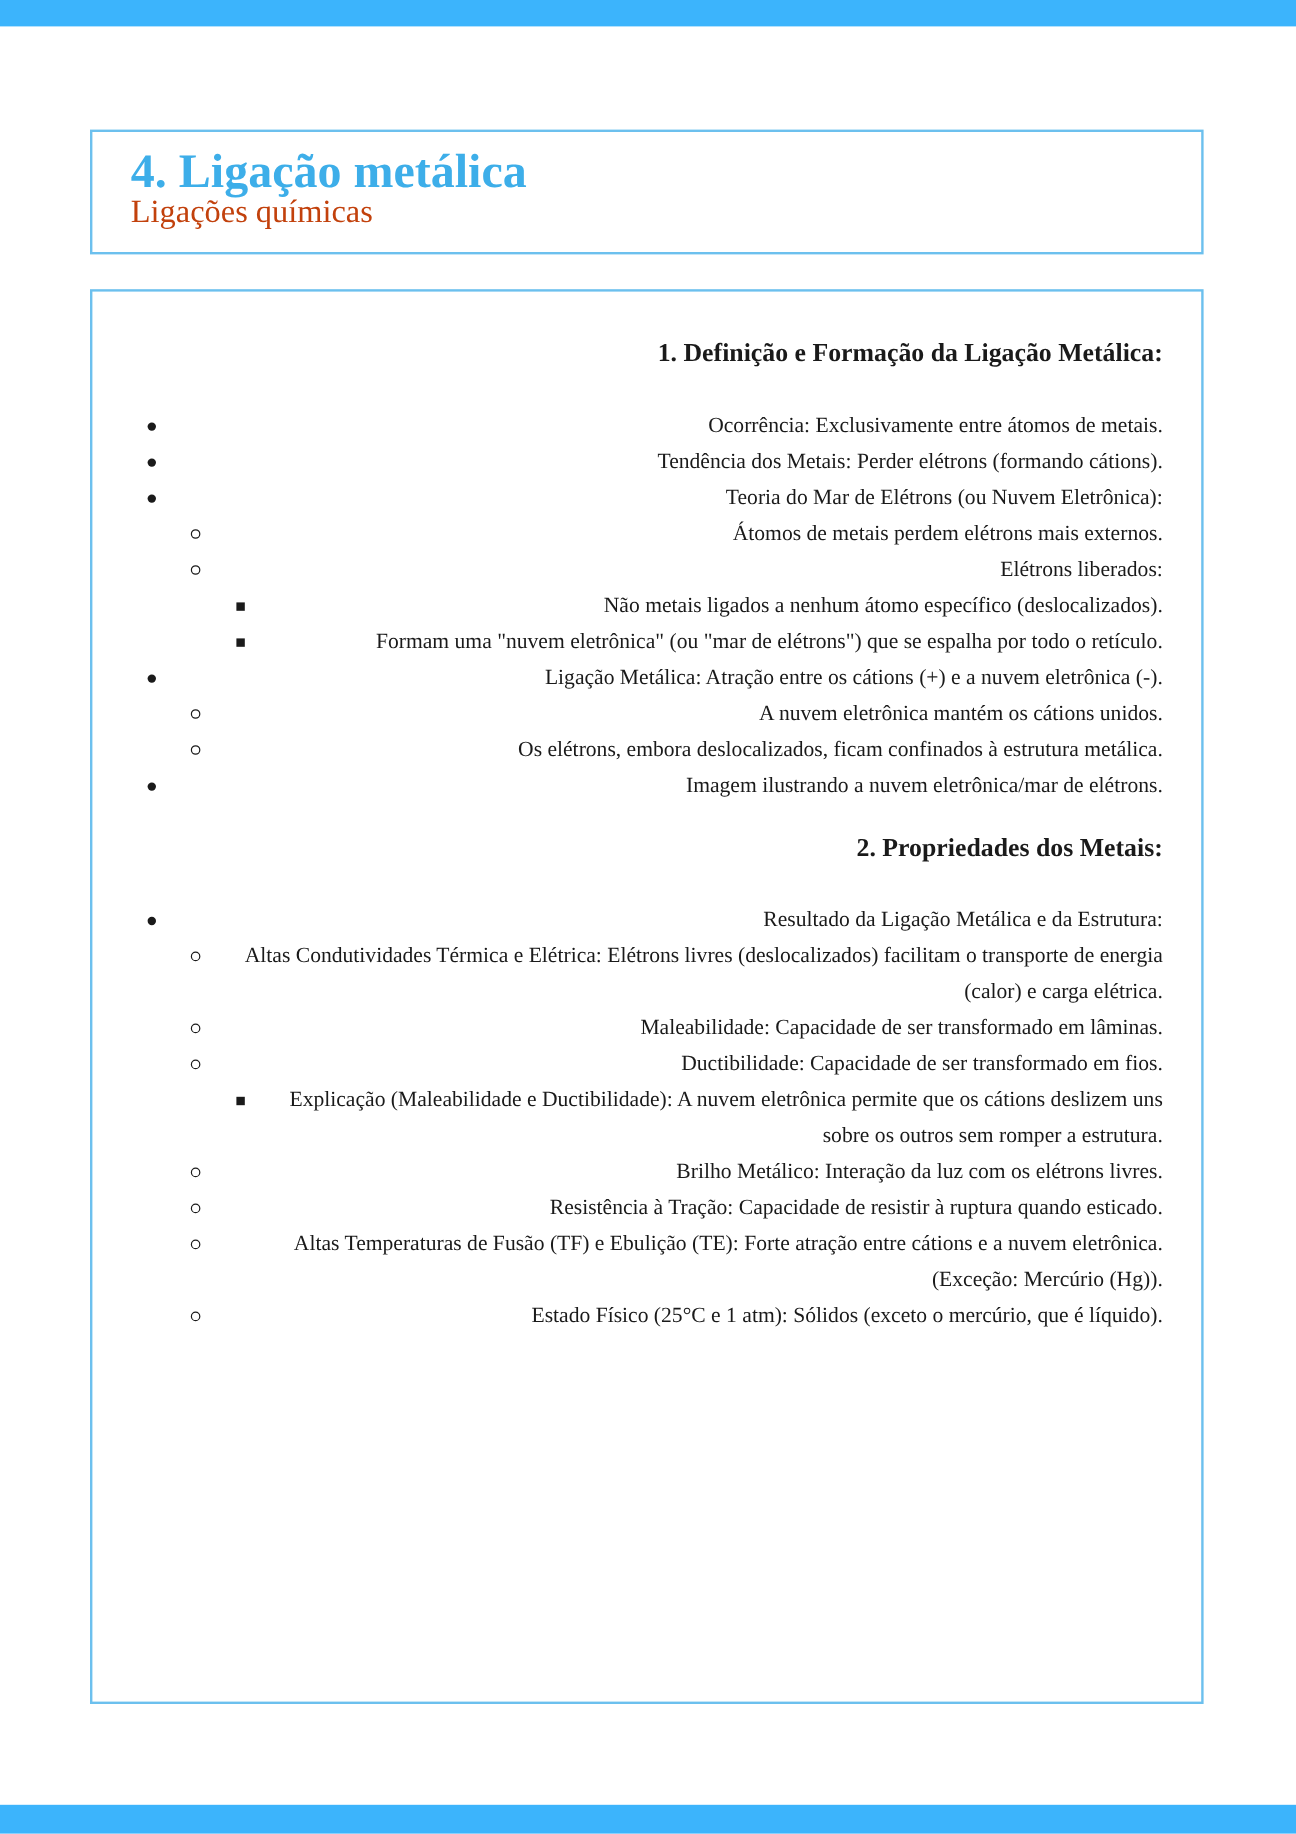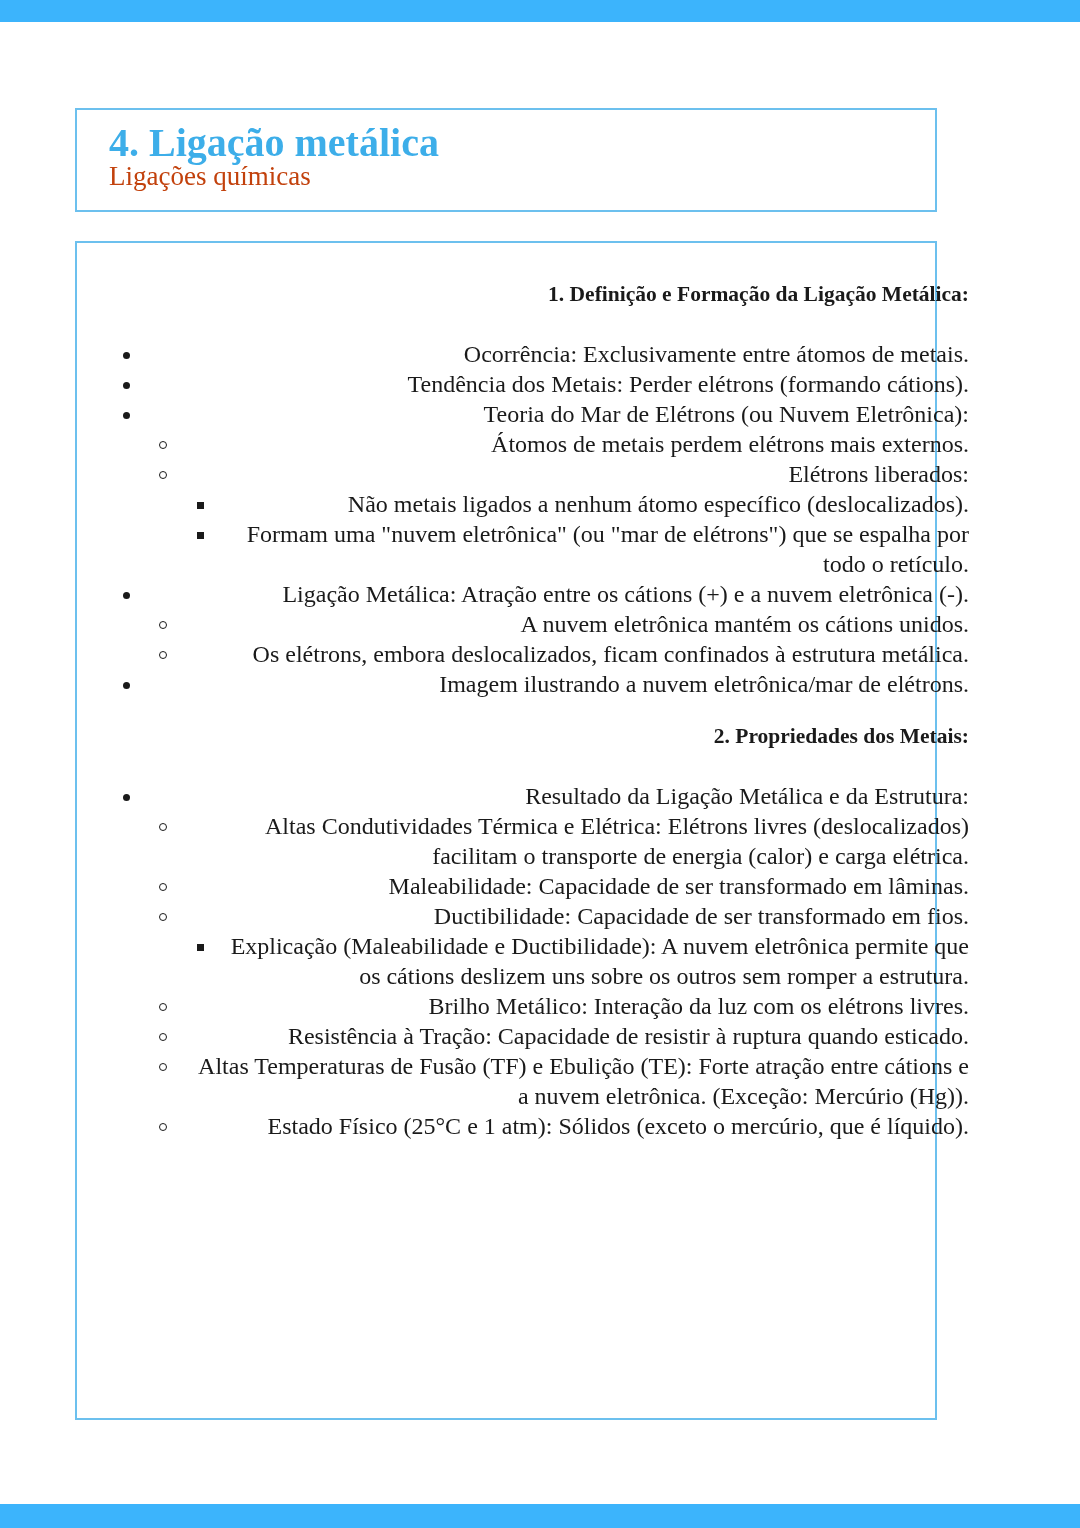--- a/index.html
+++ b/index.html
@@ -6,42 +6,42 @@
   body {
     width:1080px; height:1528px; position:relative; overflow:hidden;
     background:#ffffff;
     font-family:"Liberation Serif", serif;
     color:#1a1a1a;
   }
   .bar { position:absolute; left:0; width:1080px; background:#3cb4fc; }
   .bar.top { top:0; height:22px; }
   .bar.bottom { top:1504px; height:24px; }
   .box {
-    position:absolute; left:75px; width:862px;
+    position:absolute; left:75px; width:928px;
     border:2px solid #6cc0ee; box-sizing:border-box; background:#fff;
   }
   .title-box { top:108px; height:104px; }
   .content-box { top:241px; height:1179px; }
   .title {
     position:absolute; left:32px; top:10px;
     font-size:40px; font-weight:bold; color:#3daee9; line-height:46px;
     white-space:nowrap;
   }
   .subtitle {
     position:absolute; left:32px; top:50px;
     font-size:27px; color:#c2410c; line-height:32px; white-space:nowrap;
   }
   .content { position:absolute; left:32px; top:36px; width:860px;text-align:right; }
   .section-heading {
     font-size:21.5px; font-weight:bold; line-height:30px; margin:0;
   }
   .section-heading.s1 { margin-bottom:30px; }
   .section-heading.s2 { margin-top:22px; margin-bottom:30px; }
   ul { margin:0; padding:0; list-style:none; }
-  li { position:relative; font-size:24px; line-height:30px; }
+  li { position:relative; font-size:18px; line-height:30px; }
   ul.l1 > li { padding-left:37px; }
   ul.l2 > li { padding-left:37px; }
   ul.l3 > li { padding-left:37px; }
   ul.l2 { margin-left:0; }
   .marker { position:absolute; top:0; left:12px; width:14px; height:30px; }
   .dot::before {
     content:""; position:absolute; left:2px; top:13px;
     width:7px; height:7px; border-radius:50%; background:#1a1a1a;
   }
   .circle::before {

